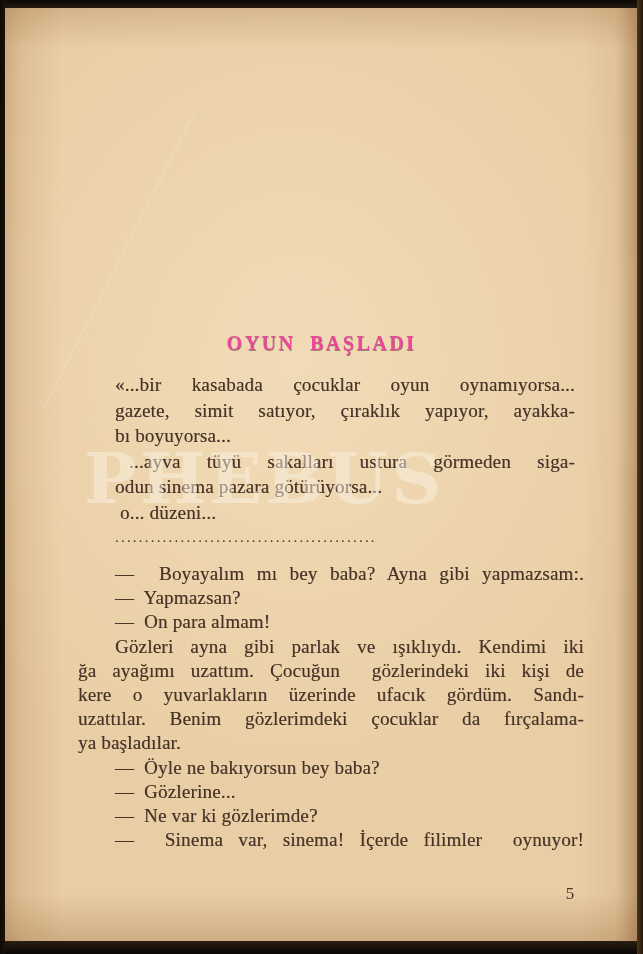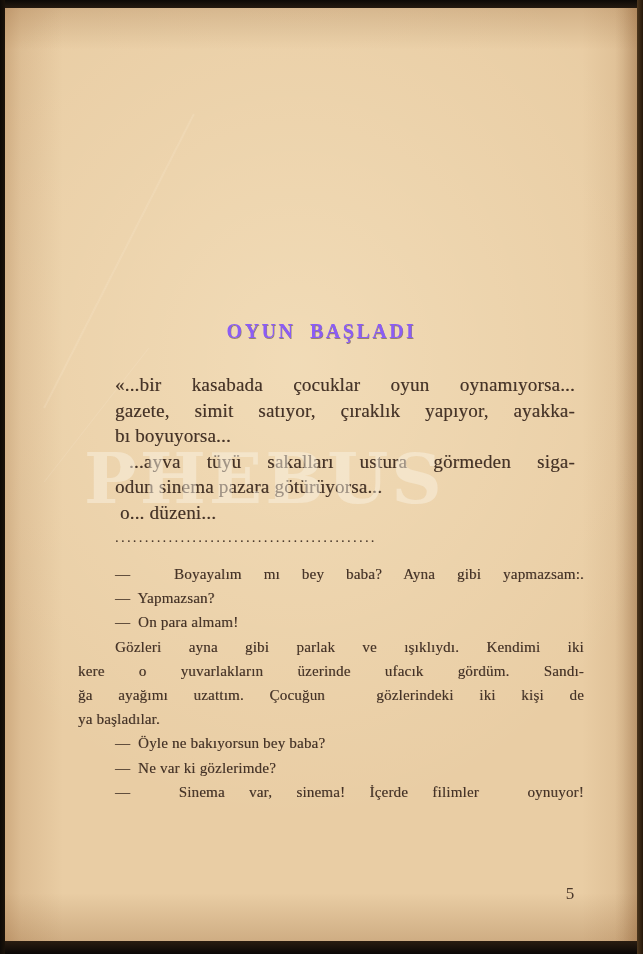--- a/index.html
+++ b/index.html
@@ -28,32 +28,32 @@
   .edge-right{right:0;top:0;width:6px;height:954px;background:linear-gradient(270deg,#241709,#4d371e);}
   .page-curl{position:absolute;right:6px;top:8px;width:22px;bottom:13px;
     background:linear-gradient(270deg, rgba(120,74,34,0.25), rgba(120,74,34,0.0));}
   .scratch{position:absolute;background:rgba(255,244,224,0.35);pointer-events:none;}
   .scratch-a{left:118px;top:96px;width:2px;height:330px;transform:rotate(27deg);opacity:.45;}
   .scratch-b{left:96px;top:330px;width:1px;height:170px;transform:rotate(38deg);opacity:.4;}
 
   
   .ink{color:#453327;text-shadow:0.4px 0.4px 0 rgba(69,51,39,0.45);}
   .title{
-    position:absolute;left:0;top:320px;width:643px;
+    position:absolute;left:0;top:332px;width:643px;
     text-align:center;font-weight:bold;font-size:20px;
-    letter-spacing:2.5px;word-spacing:7px;color:#8b5cf6;
+    letter-spacing:2.5px;word-spacing:7px;color:#ec4899;
     text-shadow:0.5px 0.5px 0 rgba(62,46,32,0.5);
   }
   .quote-block{
     position:absolute;left:115px;top:372px;width:460px;
     font-size:19px;line-height:25.5px;letter-spacing:0.2px;
   }
   .body-block{
     position:absolute;left:78px;top:562px;width:506px;
-    font-size:15px;line-height:24.2px;letter-spacing:0.2px;
+    font-size:19px;line-height:24.2px;letter-spacing:0.2px;
   }
   .ln{white-space:pre-wrap;}
   .j{text-align:justify;text-align-last:justify;}
   .ind{text-indent:37px;}
   .ind-sm{text-indent:14px;}
   .ind-xs{text-indent:5px;}
   .dots{
     font-size:15px;letter-spacing:2.2px;line-height:25.5px;
     color:#4a382b;text-shadow:none;
   }
@@ -95,24 +95,26 @@
     <div class="ln">odun sinema pazara götürüyorsa...</div>
     <div class="ln ind-xs">o... düzeni...</div>
     <div class="ln dots">............................................</div>
   </div>
 
   <div class="body-block ink">
     <div class="ln j ind">—  Boyayalım mı bey baba? Ayna gibi yapmazsam:.</div>
     <div class="ln ind">—  Yapmazsan?</div>
     <div class="ln ind">—  On para almam!</div>
     <div class="ln j ind">Gözleri ayna gibi parlak ve ışıklıydı. Kendimi iki</div>
+    <div class="ln j">ğa ayağımı uzattım. Çocuğun  gözlerindeki iki kişi de</div>
     <div class="ln j">kere o yuvarlakların üzerinde ufacık gördüm. Sandı-</div>
-    <div class="ln j">ğa ayağımı uzattım. Çocuğun  gözlerindeki iki kişi de</div>
+    <div class="ln j">uzattılar. Benim gözlerimdeki çocuklar da fırçalama-</div>
     <div class="ln">ya başladılar.</div>
     <div class="ln ind">—  Öyle ne bakıyorsun bey baba?</div>
+    <div class="ln ind">—  Gözlerine...</div>
     <div class="ln ind">—  Ne var ki gözlerimde?</div>
     <div class="ln j ind">—  Sinema var, sinema! İçerde filimler  oynuyor!</div>
   </div>
 
   <div class="watermark">PHEBUS</div>
 
   <div class="pageno">5</div>
 </div>
 
 </body></html>

